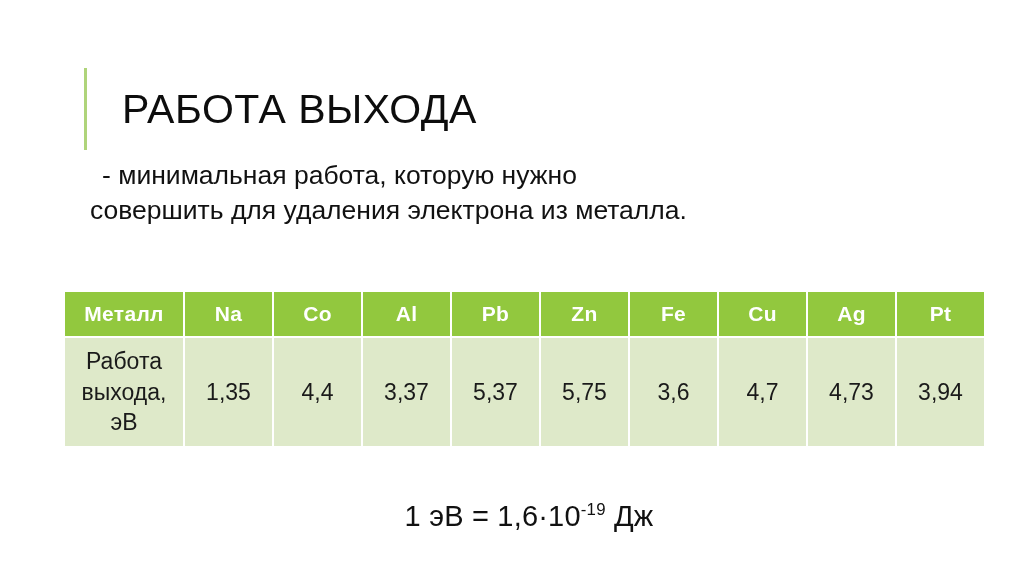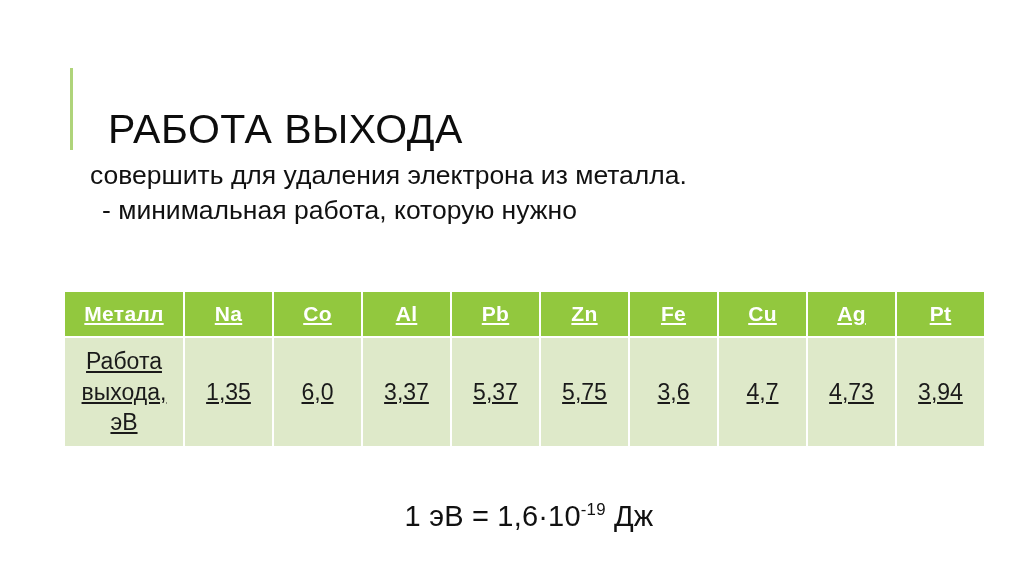--- a/index.html
+++ b/index.html
@@ -12,25 +12,25 @@
     height: 574px;
     position: relative;
     overflow: hidden;
     font-family: "Liberation Sans", sans-serif;
     color: #111111;
   }
 
   
   #title-block {
     position: absolute;
-    left: 62px;
+    left: 76px;
     top: 68px;
     height: 82px;
     display: flex;
-    align-items: flex-end;
+    align-items: center;
     padding-left: 8px;
   }
   #title-accent-bar {
     width: 3px;
     height: 82px;
     background: #AFD47A;
     flex: 0 0 auto;
   }
   #page-title {
     margin-left: 35px;
@@ -65,21 +65,20 @@
     top: 290px;
     width: 902px;
     border-collapse: separate;
     border-spacing: 2px 2px;
     table-layout: fixed;
   }
   #work-function-table th,
   #work-function-table td {
     padding: 0;
     margin: 0;
-    text-decoration: underline;
   }
   #work-function-table thead th {
     background: #92C83E;
     color: #ffffff;
     font-size: 21px;
     font-weight: bold;
     height: 44px;
     text-align: center;
     vertical-align: middle;
     letter-spacing: 0.3px;
@@ -120,22 +119,22 @@
 </style>
 </head>
 <body>
 
 <div id="title-block">
   <div id="title-accent-bar"></div>
   <div id="page-title">РАБОТА ВЫХОДА</div>
 </div>
 
 <div id="subtitle">
+  <span class="sub-line sub-line-1">- минимальная работа, которую нужно</span>
   <span class="sub-line sub-line-2">совершить для удаления электрона из металла.</span>
-  <span class="sub-line sub-line-1">- минимальная работа, которую нужно</span>
 </div>
 
 <table id="work-function-table">
   <colgroup>
     <col class="col-label">
     <col class="col-data">
       <col class="col-data">
       <col class="col-data">
     <col class="col-data">
       <col class="col-data">
@@ -159,21 +158,21 @@
     </tr>
   </thead>
   <tbody>
     <tr>
       <td class="row-label">
         <span>Работа</span><br>
         <span>выхода,</span><br>
         <span>эВ</span>
       </td>
       <td>1,35</td>
-      <td>6,0</td>
+      <td>4,4</td>
       <td>3,37</td>
       <td>5,37</td>
       <td>5,75</td>
       <td>3,6</td>
       <td>4,7</td>
       <td>4,73</td>
       <td>3,94</td>
     </tr>
   </tbody>
 </table>

